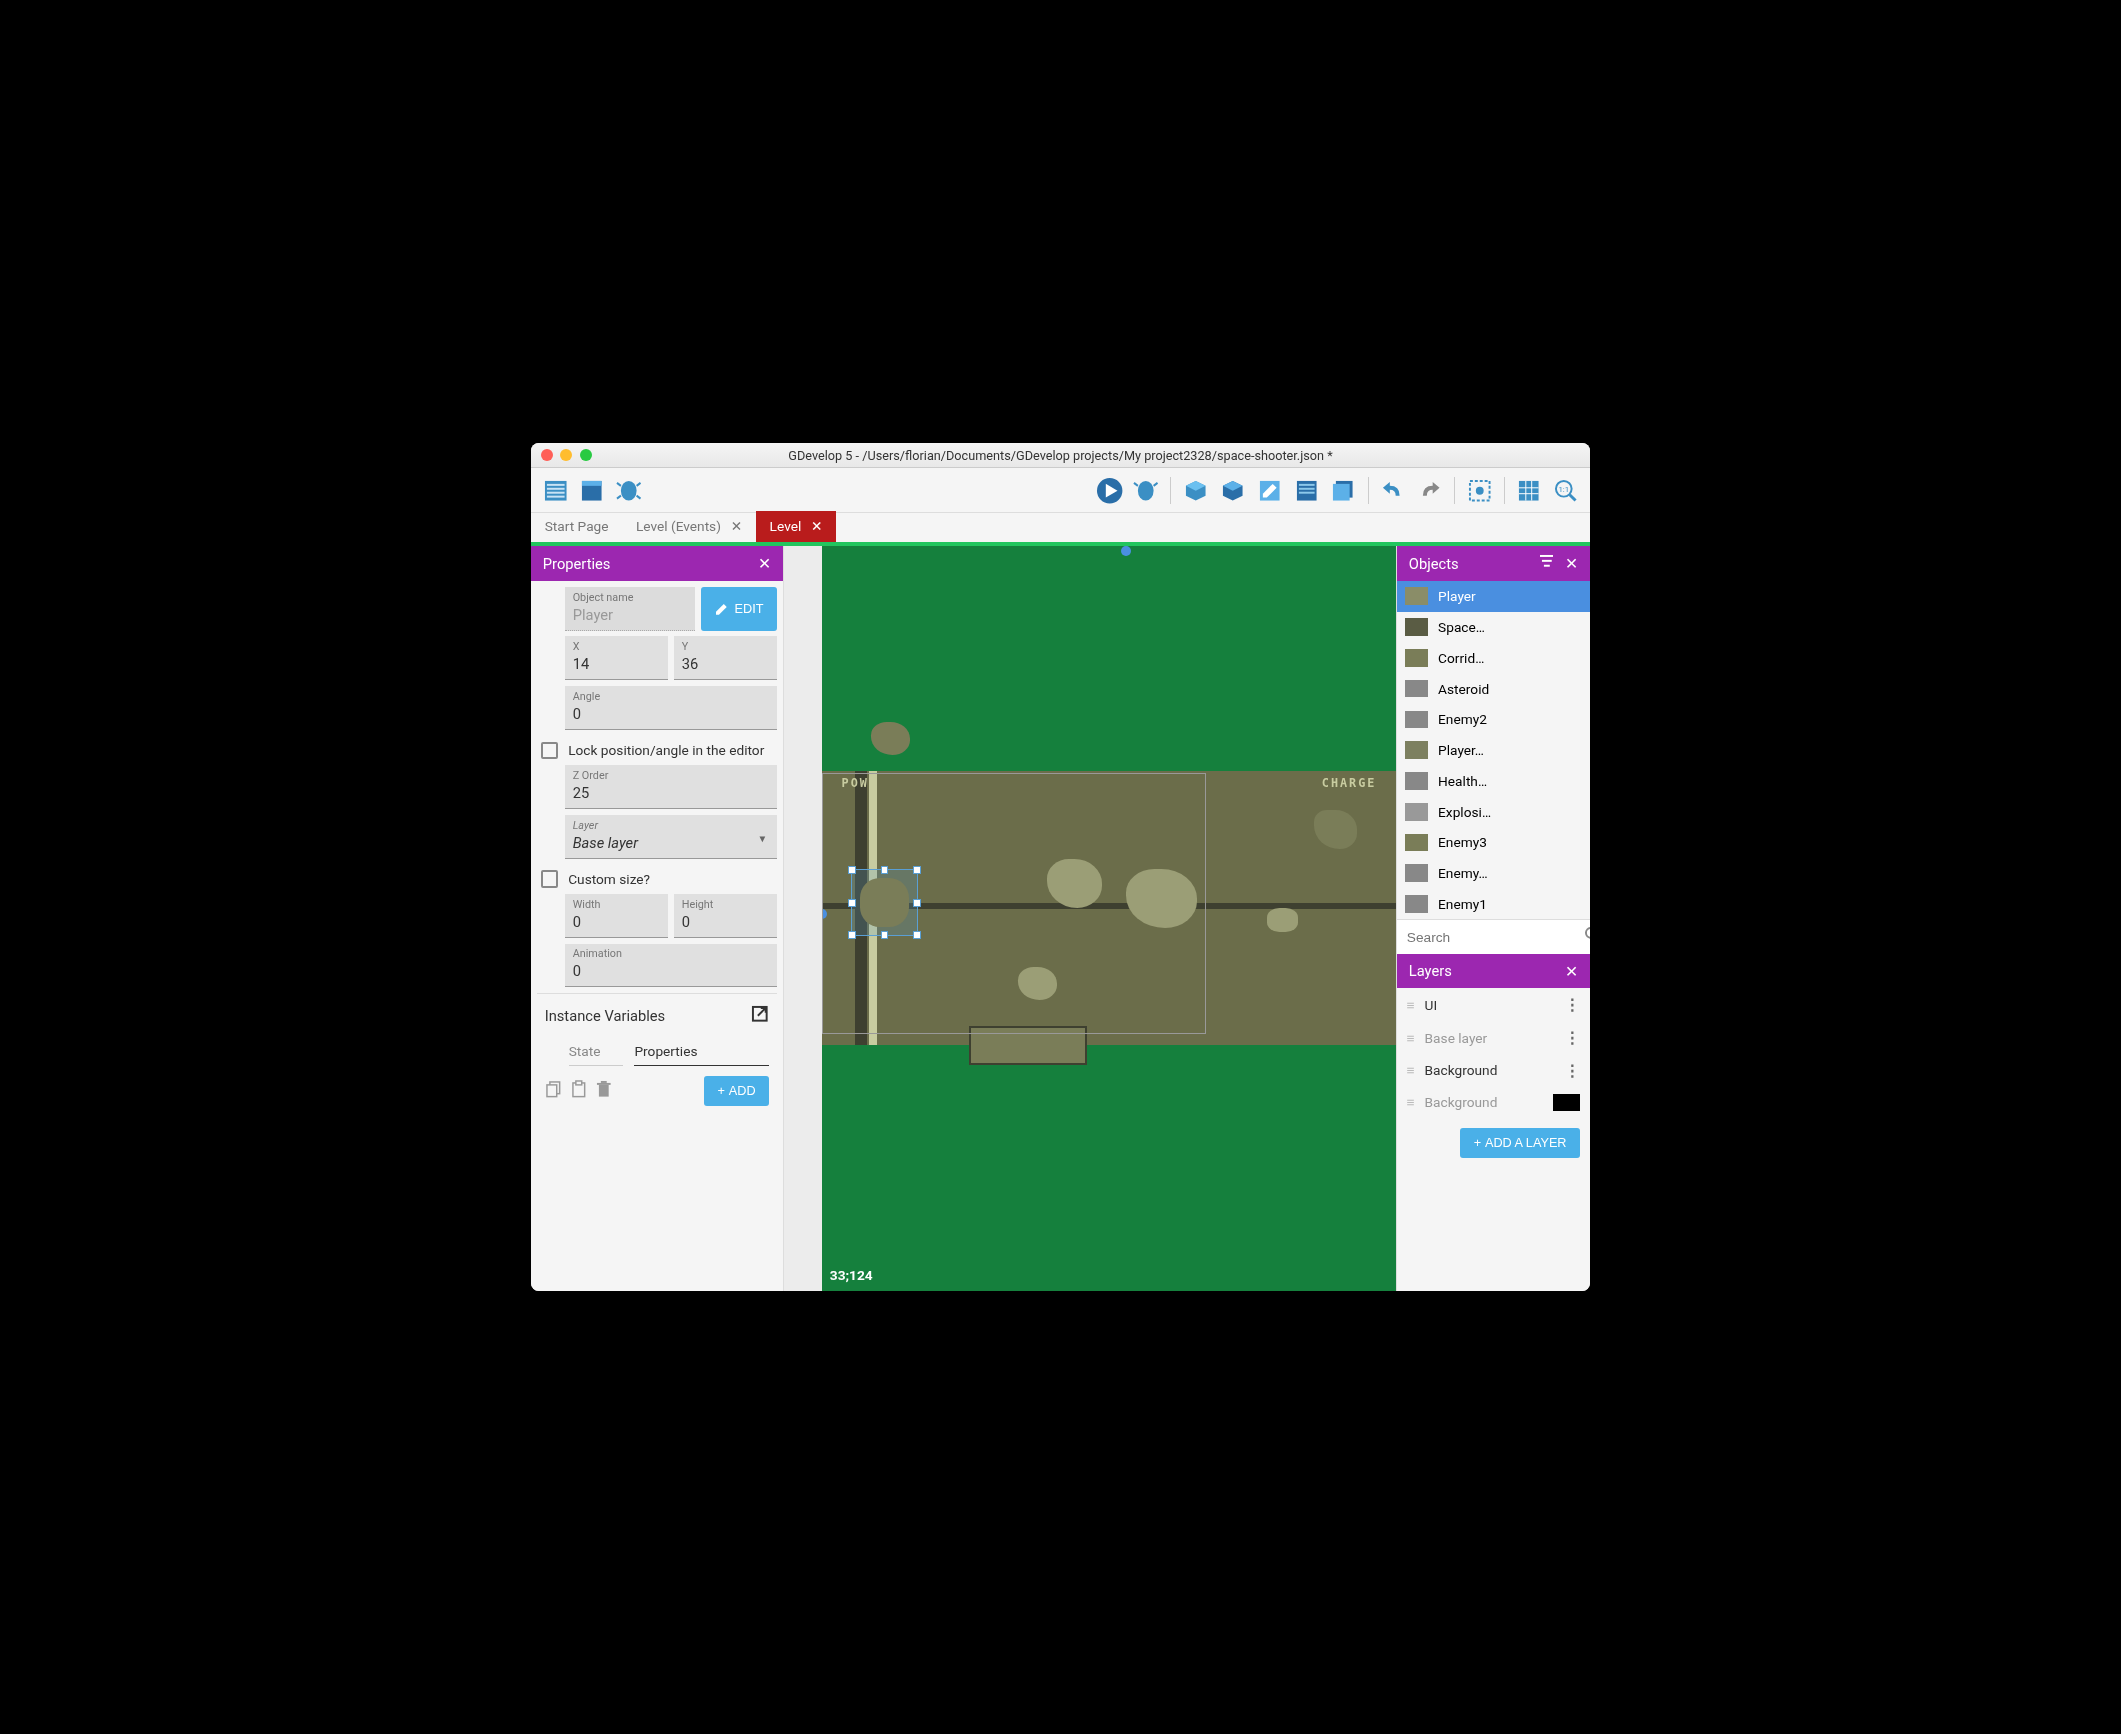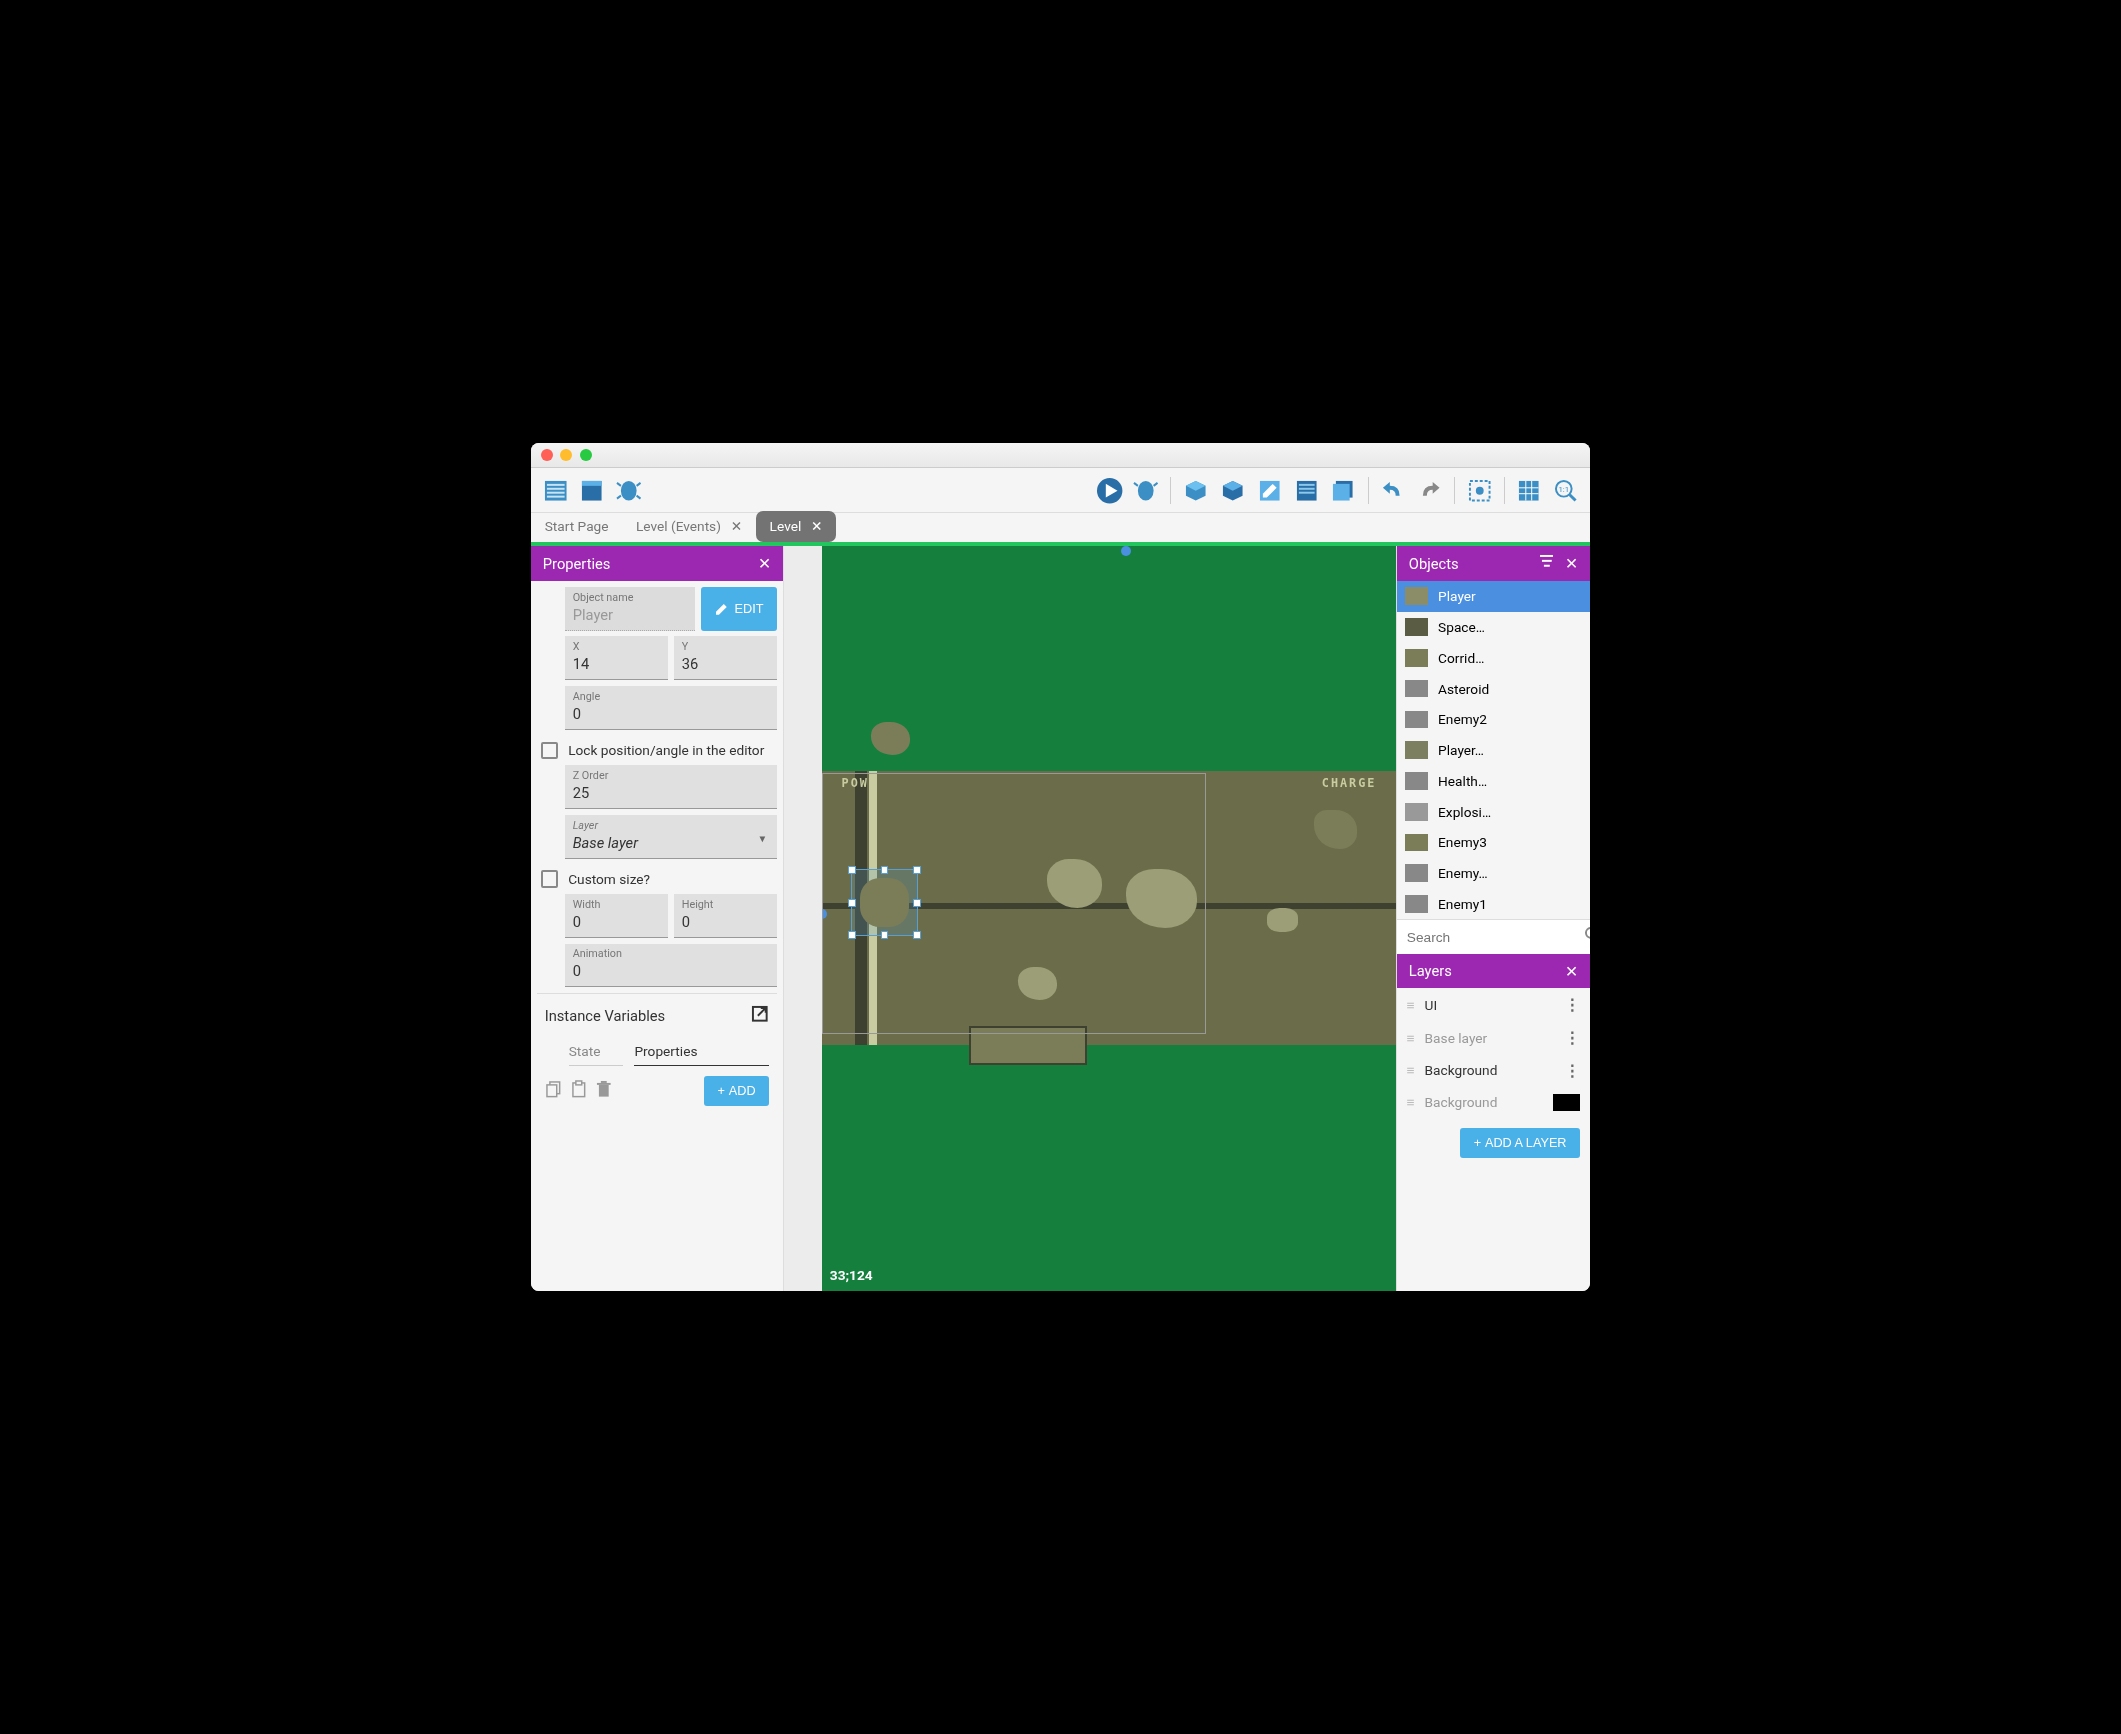--- a/index.html
+++ b/index.html
@@ -12,21 +12,21 @@
 .tl-yellow { background: #ffbd2e; }
 .tl-green { background: #28ca42; }
 .title { position: absolute; left: 0; right: 0; text-align: center; font-size: 12.7px; color: #333; pointer-events: none; }
 .toolbar { background: #f5f5f5; height: 45px; display: flex; align-items: center; padding: 0 7.8px; border-bottom: 1px solid #ddd; text-decoration: underline; }
 .toolbar-left, .toolbar-right { display: flex; gap: 3.9px; align-items: center; }
 .toolbar-right { margin-left: auto; }
 .tb-btn { width: 33px; height: 33px; display: flex; align-items: center; justify-content: center; cursor: pointer; border-radius: 2.9px; }
 .tb-sep { width: 1px; height: 27.4px; background: #ccc; margin: 0 3.9px; }
 .tabbar { background: #f5f5f5; height: 33px; display: flex; align-items: flex-end; border-bottom: 4px solid #22c55e; }
 .tab { padding: 7.8px 13.7px; font-size: 13.7px; color: #777; cursor: pointer; display: flex; align-items: center; gap: 9.8px; }
-.tab.active { background: #737373; color: #fff; border-radius: 7px; }
+.tab.active { background: #b91c1c; color: #fff; }
 .tab-close { font-size: 13.7px; cursor: pointer; }
 .main { display: flex; height: 745px; }
 .props { width: 253px; background: #f5f5f5; display: flex; flex-direction: column; border-right: 1px solid #ddd; }
 .panel-header { background: #9c27b0; color: #fff; padding: 7.8px 11.8px; font-size: 14.7px; display: flex; align-items: center; justify-content: space-between; }
 .panel-close { cursor: pointer; font-size: 15.7px; }
 .props-body { padding: 5.9px; overflow-y: auto; }
 .field-row { display: flex; gap: 5.9px; margin-bottom: 5.9px; padding-left: 28px; }
 .field { flex: 1; background: #e0e0e0; border-bottom: 1px solid #999; padding: 3.9px 7.8px 5.9px; }
 .field-disabled { background: #dcdcdc; border-bottom: 1px dotted #aaa; }
 .field-label { font-size: 10.8px; color: #777; margin-bottom: 2px; }
@@ -85,20 +85,21 @@
 </head>
 <body>
 
 <div class="window">
   <div class="titlebar">
     <div class="traffic">
       <div class="tl-red"></div>
       <div class="tl-yellow"></div>
       <div class="tl-green"></div>
     </div>
+    <div class="title">GDevelop 5 - /Users/florian/Documents/GDevelop projects/My project2328/space-shooter.json *</div>
   </div>
 
   <div class="toolbar">
     <div class="toolbar-left">
       <div class="tb-btn">
           <svg width="25.5" height="25.5" viewBox="0 0 26 26">
             <rect x="2" y="3" width="22" height="20" fill="#3b8fc4"></rect>
             <rect x="4" y="6" width="18" height="2" fill="#c8e3f5"></rect>
             <rect x="4" y="10" width="18" height="2" fill="#c8e3f5"></rect>
             <rect x="4" y="14" width="18" height="2" fill="#c8e3f5"></rect>

